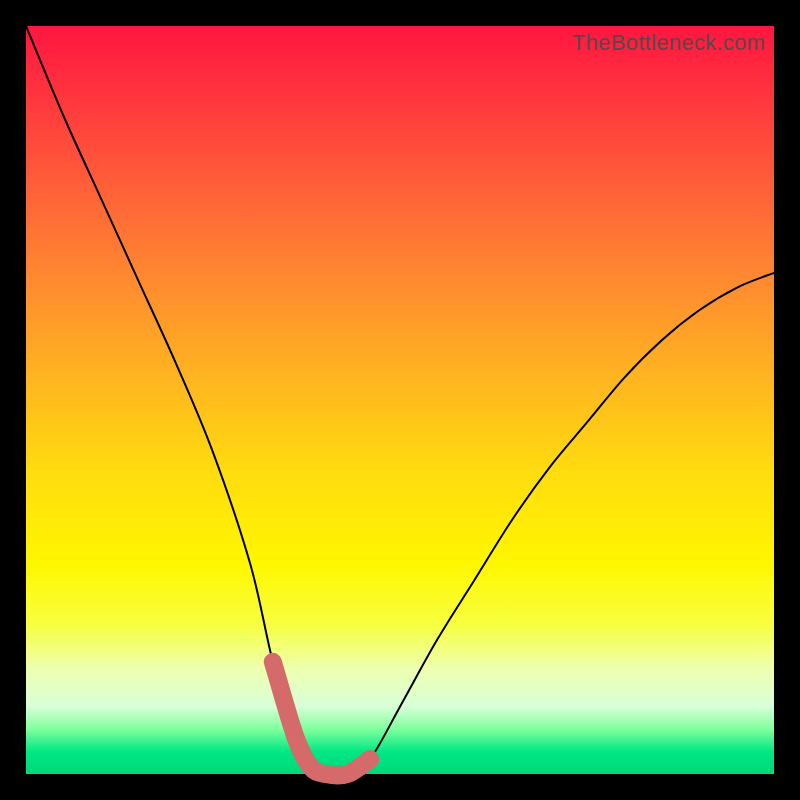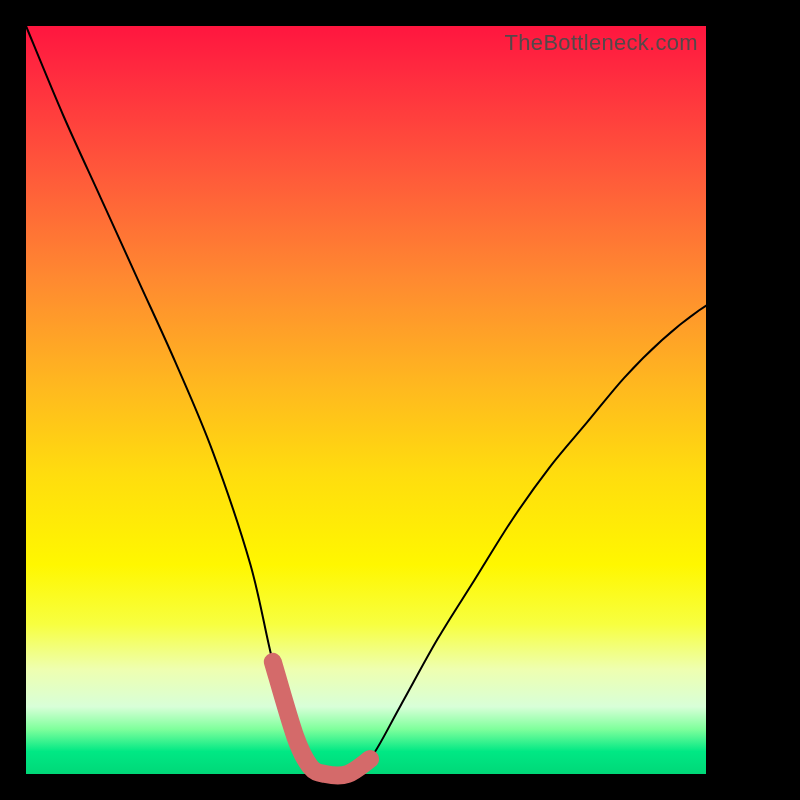--- a/index.html
+++ b/index.html
@@ -8,21 +8,21 @@
     width: 800px;
     height: 800px;
     background: #000;
     overflow: hidden;
     font-family: Arial, Helvetica, sans-serif;
   }
   .frame {
     position: absolute;
     left: 26px;
     top: 26px;
-    width: 680px;
+    width: 748px;
     height: 748px;
     background: linear-gradient(
       to bottom,
       #ff163f 0%,
       #ff2a3f 6%,
       #ff5a3a 20%,
       #ff8a30 34%,
       #ffb81f 48%,
       #ffdd0e 60%,
       #fff700 72%,

